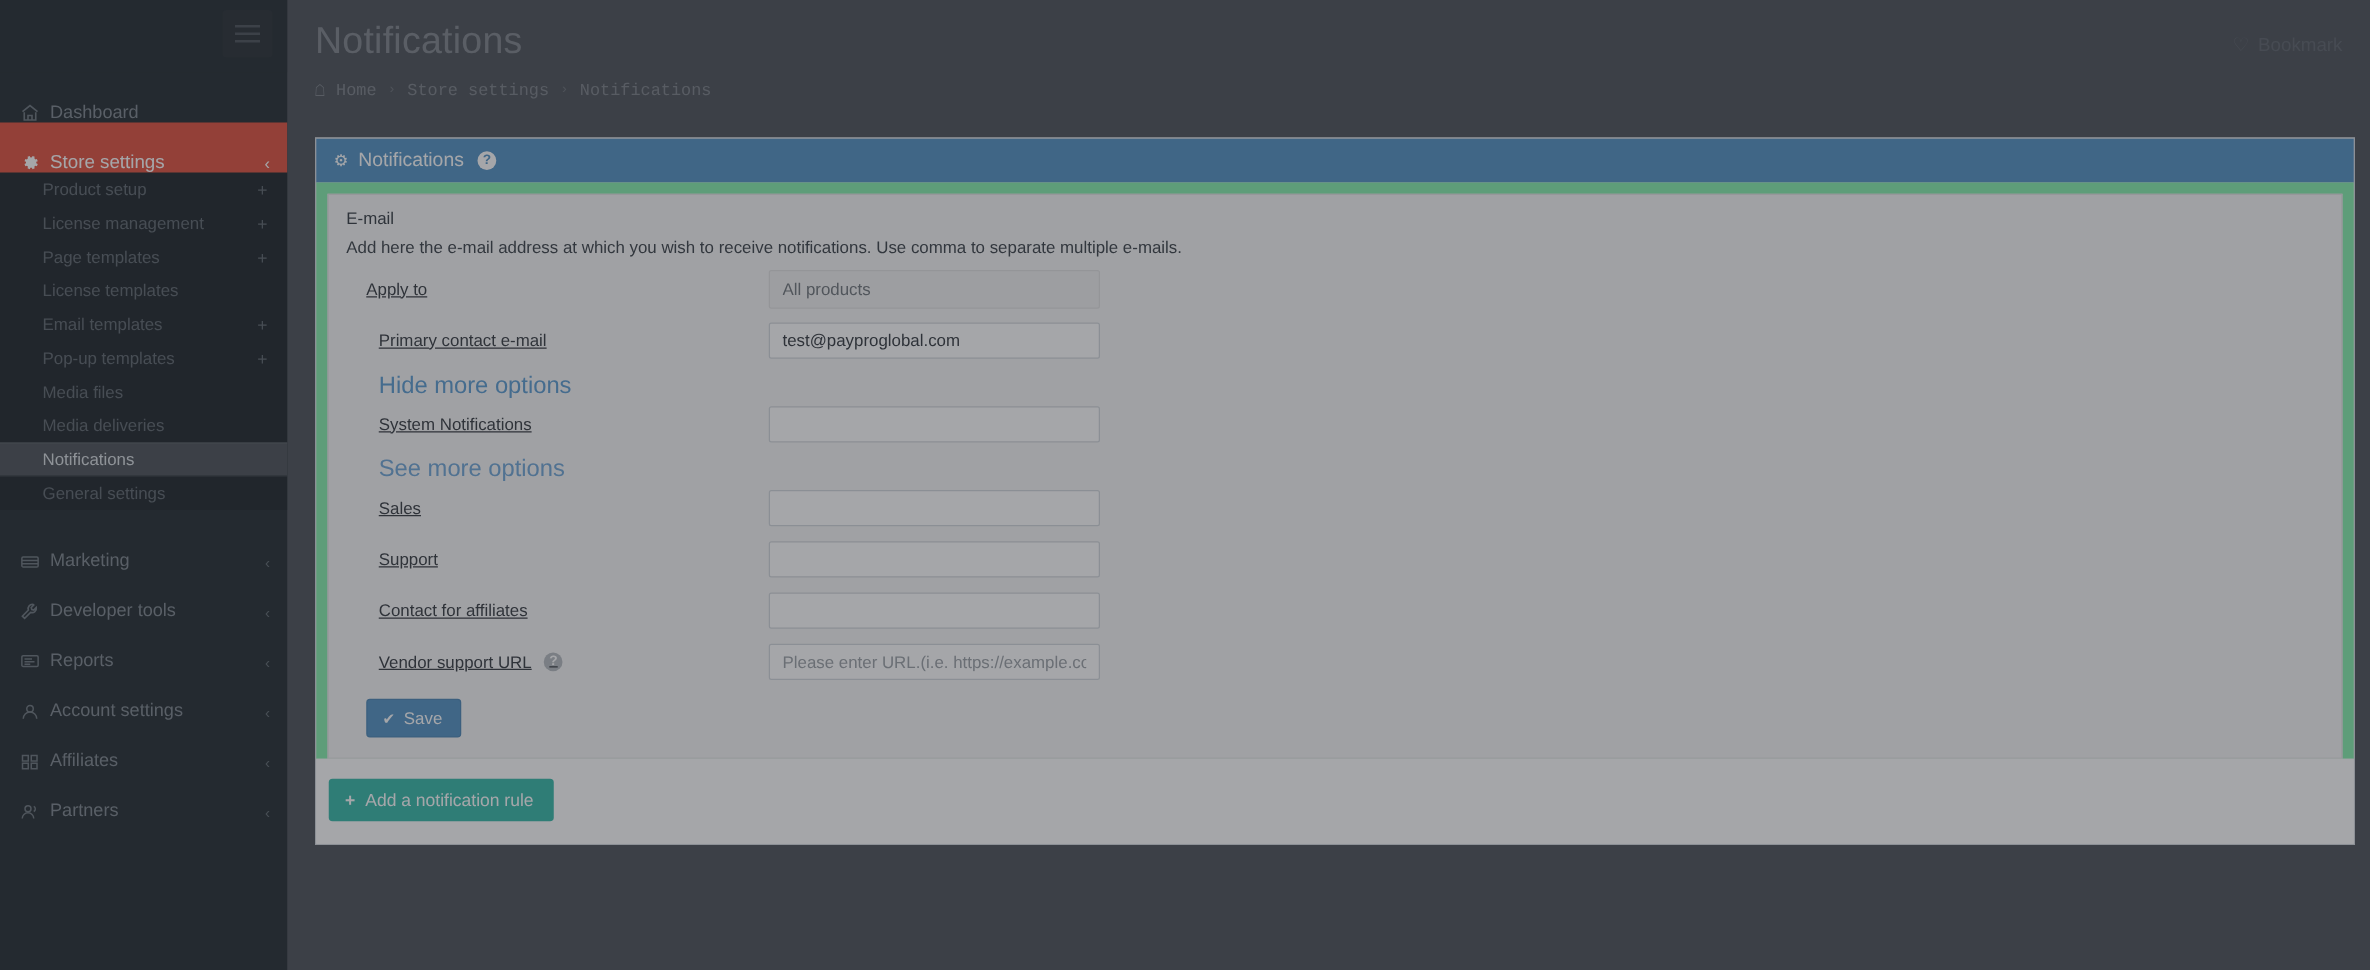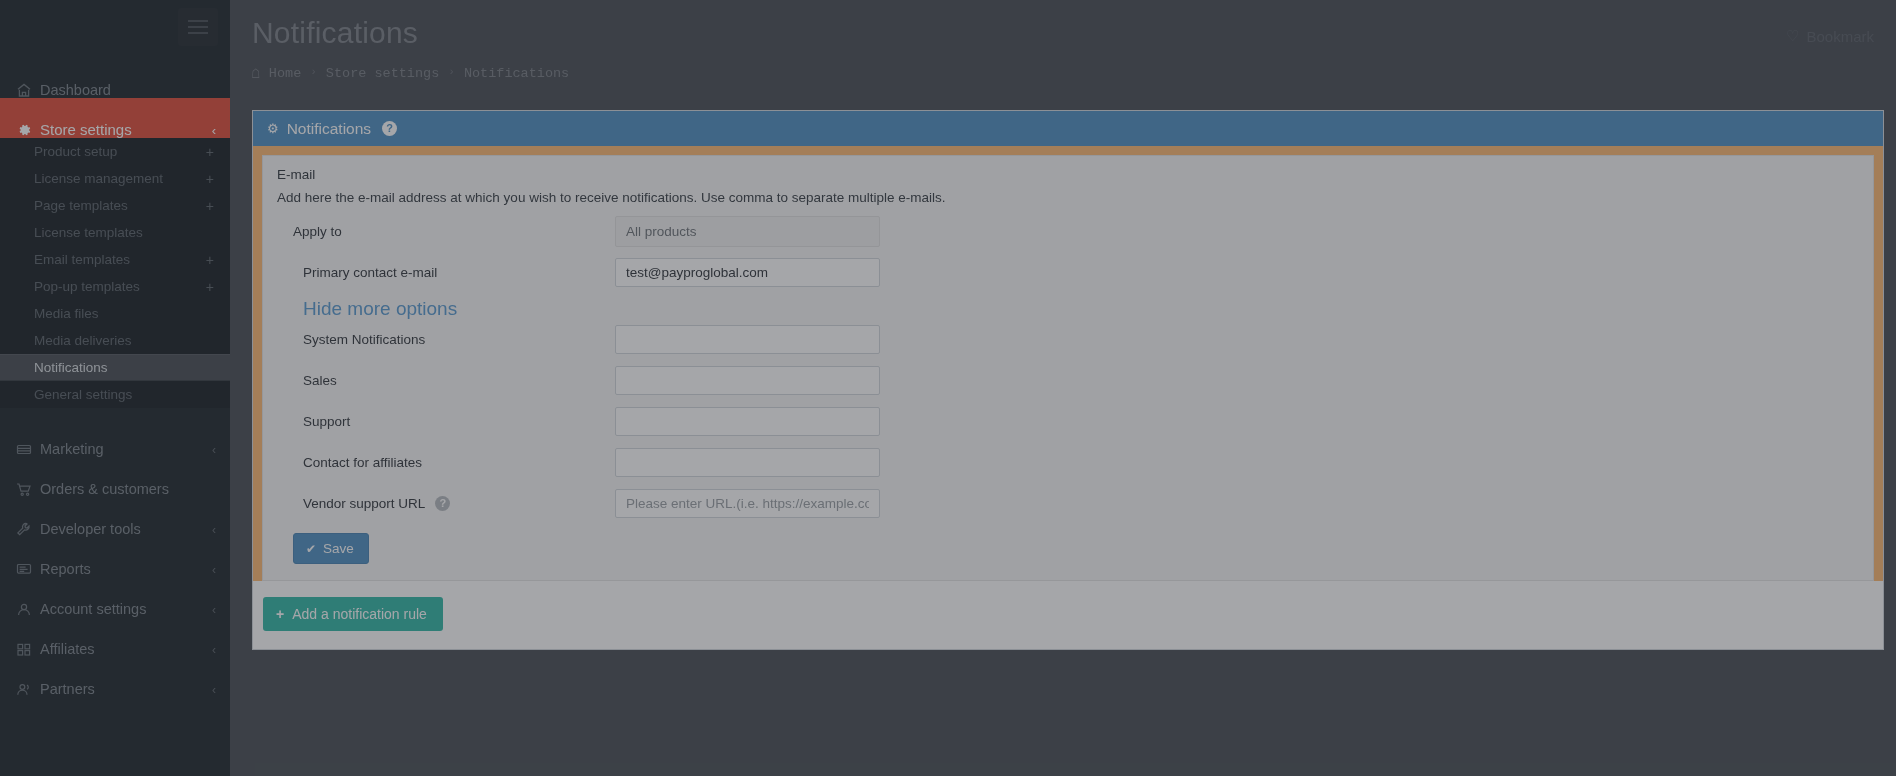--- a/index.html
+++ b/index.html
@@ -138,41 +138,41 @@
   .panel-head .gear { font-size: 13px; }
   .help-badge {
     display: inline-flex; align-items: center; justify-content: center;
     width: 15px; height: 15px; border-radius: 50%;
     background: #ffffff; color: #5191c3;
     font-size: 11px; font-weight: bold; line-height: 1;
     margin-left: 3px;
   }
   .help-badge.gray { background: #b6bbbf; color: #ffffff; }
 
-  .panel-body { padding: 9px 9px 0 9px; background: #fdba74; }
+  .panel-body { padding: 9px 9px 0 9px; background: #86efac; }
 
   .form-box {
     background: #f7f7f7;
     border: 1px solid #e6e6e6;
     padding: 11px 14px 14px 14px;
   }
 
   .section-title { font-size: 13.5px; color: #333a40; margin-bottom: 8px; }
   .section-desc { font-size: 13.5px; color: #3a4147; margin-bottom: 9px; }
 
   .frow {
     display: flex; align-items: center;
     min-height: 34px;
     margin-bottom: 7px;
   }
   .frow .flabel {
     font-size: 13.5px; color: #34393f;
     width: 338px; flex: 0 0 338px;
     padding-left: 16px;
-    display: flex; align-items: center; gap: 7px;
+    display: flex; align-items: center; gap: 7px; text-decoration: underline;
   }
   .frow.indent .flabel { padding-left: 26px; }
   .frow .fctl { width: 265px; flex: 0 0 265px; }
 
   .inp {
     width: 265px; height: 29px;
     border: 1px solid #d3d8dc;
     background: #ffffff;
     border-radius: 2px;
     font-size: 13.5px;
@@ -312,31 +312,20 @@
       <span class="nav-ico">
         <svg width="16" height="15" viewBox="0 0 16 15" fill="none" stroke="currentColor" stroke-width="1.2">
           <rect x="1.5" y="3.5" width="13" height="8" rx="1"></rect>
             <path d="M1.5 6.3h13M1.5 8.9h13"></path>
         </svg>
       </span>
       <span class="nav-label">Marketing</span>
       <span class="nav-caret">‹</span>
     </div>
 
-    <div class="nav-item">
-      <span class="nav-ico">
-        <svg width="16" height="15" viewBox="0 0 16 15" fill="none" stroke="currentColor" stroke-width="1.2">
-          <path d="M1 2h2l2 7.2h7.2L14 4.2H4"></path>
-            <circle cx="6.2" cy="12.3" r="1.1"></circle>
-            <circle cx="11.6" cy="12.3" r="1.1"></circle>
-        </svg>
-      </span>
-      <span class="nav-label">Orders &amp; customers</span>
-      <span class="nav-caret"></span>
-    </div>
 
     <div class="nav-item">
       <span class="nav-ico">
         <svg width="16" height="15" viewBox="0 0 16 15" fill="none" stroke="currentColor" stroke-width="1.3">
           <path d="M10.6 1.6a3.4 3.4 0 0 0-3.9 4.5L1.9 10.9l1.8 1.8 4.8-4.8a3.4 3.4 0 0 0 4.5-3.9l-2 2-1.6-.4-.4-1.6 2-2z"></path>
         </svg>
       </span>
       <span class="nav-label">Developer tools</span>
       <span class="nav-caret">‹</span>
     </div>
@@ -438,20 +427,21 @@
 
           <div class="toggle-link">Hide more options</div>
 
           <div class="frow indent">
             <div class="flabel">System Notifications</div>
             <div class="fctl">
               <input class="inp" type="text" value="" style="">
             </div>
           </div>
 
+          <div class="toggle-link a2">See more options</div>
 
           <div class="frow indent">
             <div class="flabel">Sales</div>
             <div class="fctl">
               <input class="inp" type="text" value="" style="">
             </div>
           </div>
 
           <div class="frow indent">
             <div class="flabel">Support</div>

